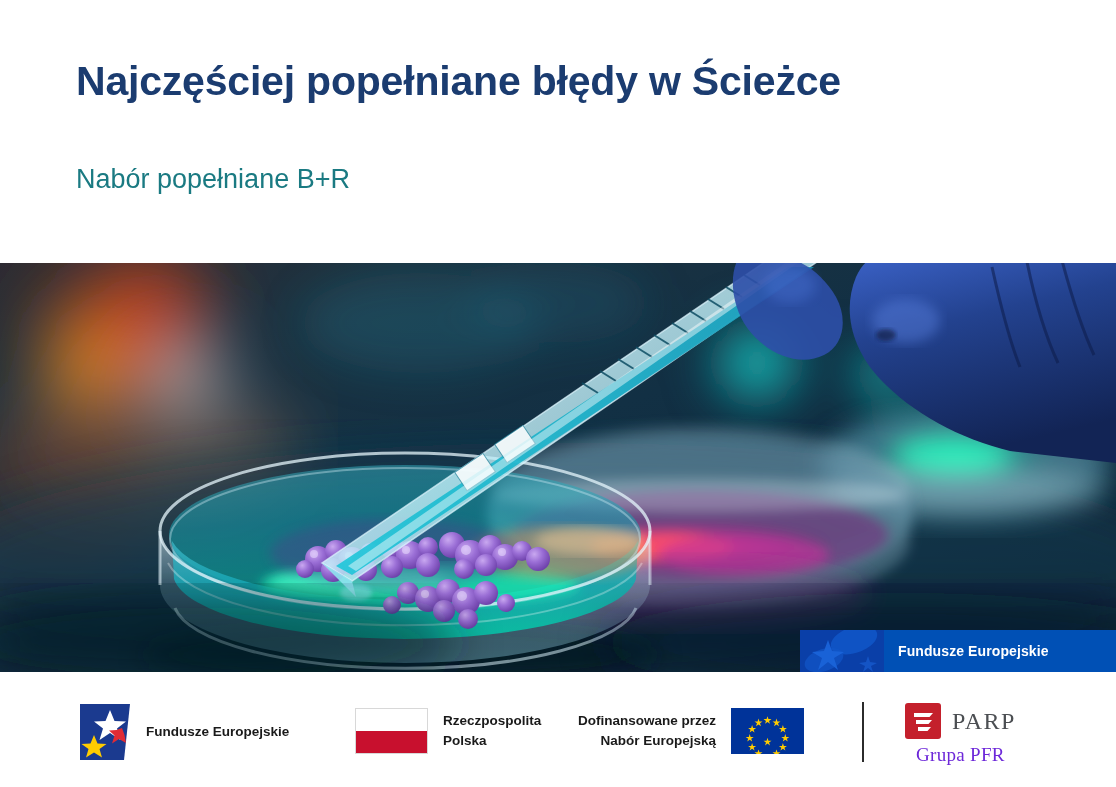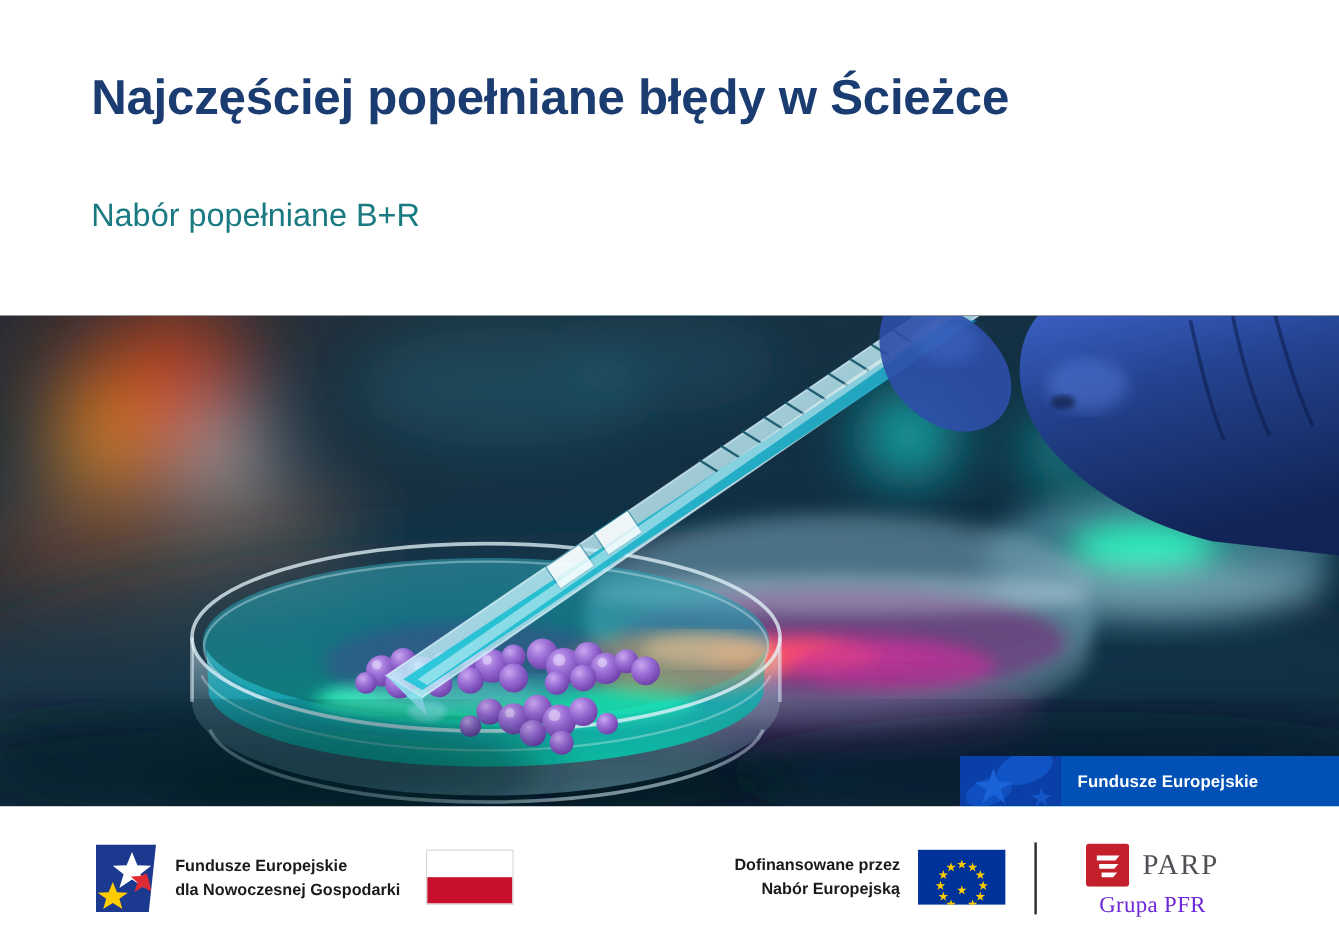--- a/index.html
+++ b/index.html
@@ -145,21 +145,21 @@
   .rp-text {
     margin-left: 15px;
     font-size: 13.5px;
     font-weight: bold;
     color: #1a1a1a;
     line-height: 1.45;
     white-space: nowrap;
   }
 
   
-  .eu { left: 612px; top: 708px; justify-content: flex-end; }
+  .eu { left: 578px; top: 708px; justify-content: flex-end; }
   .eu-text {
     font-size: 13.5px;
     font-weight: bold;
     color: #1a1a1a;
     line-height: 1.45;
     text-align: right;
     white-space: nowrap;
     margin-right: 15px;
   }
   .eu-flag { width: 73px; height: 46px; flex: 0 0 auto; }
@@ -497,28 +497,31 @@
     <div class="fe-left-mark">
       <svg viewBox="0 0 54 60">
         <path d="M2 2 L52 2 L46 58 L2 58 Z" fill="#1b3a8f"></path>
         <path d="M32 8 L36.5 19 L48 19.5 L39 26.5 L42.5 38 L32 31 L21.5 38 L25 26.5 L16 19.5 L27.5 19 Z" fill="#ffffff"></path>
         <path d="M16 33 L19.5 41.5 L28.5 42 L21.5 47 L24 55.5 L16 50.5 L8 55.5 L10.5 47 L3.5 42 L12.5 41.5 Z" fill="#ffcc00"></path>
         <path d="M44 26 L46.5 33 L48 41 L41 37 L34 41.5 L36.5 33.5 L31 28.5 L38.5 28 Z" fill="#e02b35"></path>
       </svg>
     </div>
     <div class="fe-left-text">
       <div>Fundusze Europejskie</div>
-      <div>dla Nowoczesnej Gospodarki</div>
     </div>
   </div>
 
   <div class="logo-block rp">
     <div class="rp-flag">
       <div class="white"></div>
       <div class="red"></div>
+    </div>
+    <div class="rp-text">
+      <div>Rzeczpospolita</div>
+      <div>Polska</div>
     </div>
   </div>
 
   <div class="logo-block eu">
     <div class="eu-text">
       <div>Dofinansowane przez</div>
       <div>Nabór Europejską</div>
     </div>
     <div class="eu-flag">
       <svg viewBox="0 0 73 46">

